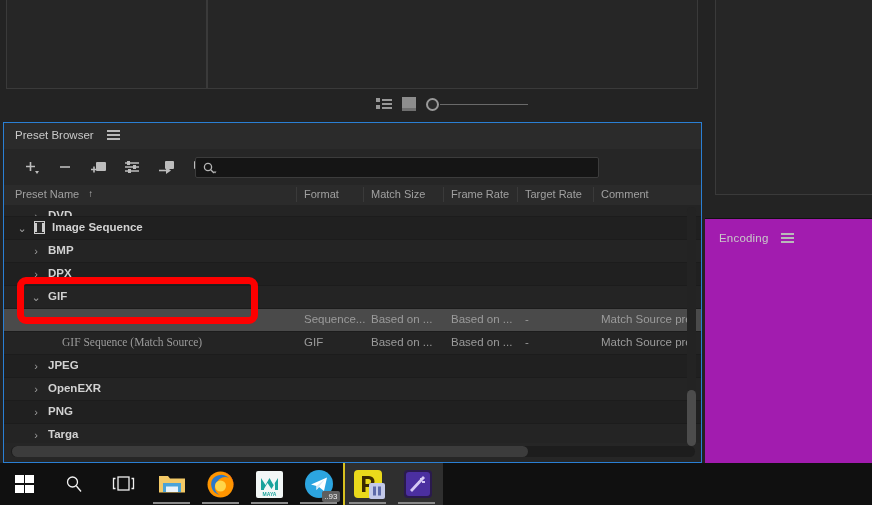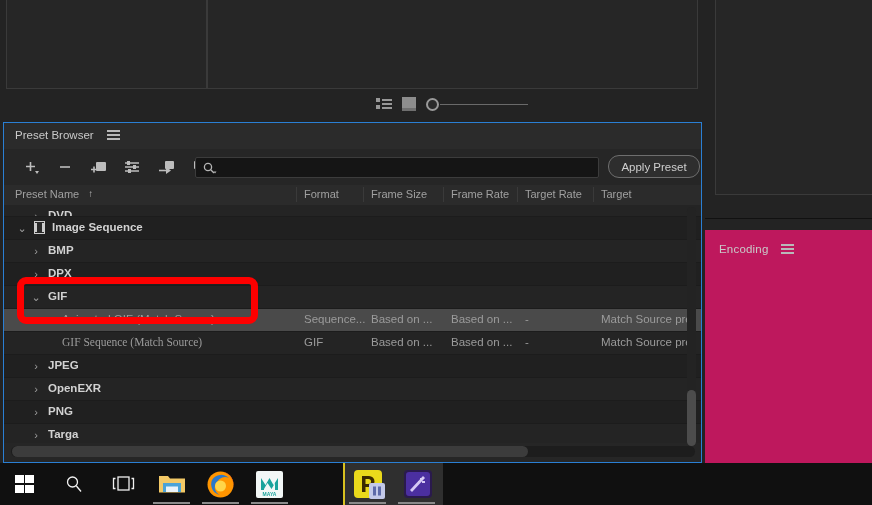--- a/index.html
+++ b/index.html
@@ -26,21 +26,21 @@
   .ic-mon{width:14px;height:11px;background:#b6b6b6;border-bottom:3px solid #8d8d8d;}
   .slider-wrap{display:flex;align-items:center;gap:0;}
   .slider-knob{width:9px;height:9px;border-radius:50%;border:2.5px solid #9a9a9a;background:#2b2b2b;}
   .slider-track{width:88px;height:1px;background:#6a6a6a;margin-left:1px;}
 
   
   .rail{position:absolute;left:705px;top:0;width:167px;height:463px;background:#232323;}
   .rail-panel{position:absolute;left:10px;top:0;right:0;height:194px;background:#262626;
               border:1px solid #3a3a3a;border-top:none;border-right:none;}
   .rail-sep{position:absolute;left:0;top:218px;width:167px;height:1px;background:#111;}
-  .rail-head{position:absolute;left:0;top:230px;width:167px;height:244px;background:#be185d;}
+  .rail-head{position:absolute;left:0;top:219px;width:167px;height:244px;background:#a21caf;}
   .rail-title-row{position:absolute;left:14px;top:13px;display:flex;align-items:center;gap:12px;}
   .rail-title{font-size:11.5px;color:#c9c9c9;letter-spacing:.2px;}
   .hamb{width:13px;height:10px;position:relative;}
   .hamb i{position:absolute;left:0;width:13px;height:1.5px;background:#b9b9b9;}
   .hamb i:nth-child(1){top:0;}.hamb i:nth-child(2){top:4px;}.hamb i:nth-child(3){top:8px;}
 
   
   .pb{position:absolute;left:3px;top:122px;width:699px;height:341px;
       background:#262626;border:1.5px solid #2a7fd4;box-sizing:border-box;padding-left:16px;}
   .pb-head{position:absolute;left:0;top:0;width:100%;height:26px;background:#2b2b2b;}
@@ -213,38 +213,37 @@
 
       <div class="search">
         <svg class="search-ico" width="14" height="13" viewBox="0 0 14 13">
           <circle cx="5" cy="5" r="3.6" fill="none" stroke="#b5b5b5" stroke-width="1.3"></circle>
           <path d="M7.7 7.7 L11 11" stroke="#b5b5b5" stroke-width="1.3" fill="none"></path>
           <path d="M10.5 9.5 l3 0 -1.5 2 z" fill="#b5b5b5"></path>
         </svg>
         <input class="search-inp" type="text" placeholder="" style="">
       </div>
 
-      <div class="apply">Apply Preset</div>
     </div>
 
     <div class="colhead">
       <div class="ch" style="left:11px">
         <span>Preset Name</span>
         <span class="sortarrow">↑</span>
       </div>
       <div class="ch-sep" style="left:292px"></div>
       <div class="ch" style="left:300px">Format</div>
       <div class="ch-sep" style="left:359px"></div>
-      <div class="ch" style="left:367px">Frame Size</div>
+      <div class="ch" style="left:367px">Match Size</div>
       <div class="ch-sep" style="left:439px"></div>
       <div class="ch" style="left:447px">Frame Rate</div>
       <div class="ch-sep" style="left:513px"></div>
       <div class="ch" style="left:521px">Target Rate</div>
       <div class="ch-sep" style="left:589px"></div>
-      <div class="ch" style="left:597px">Target</div>
+      <div class="ch" style="left:597px">Comment</div>
     </div>
 
     <div class="listwrap" id="preset-list">
         <div class="row row-cut">
           <span class="tw" style="left: 26px;">›</span>
           <span class="rw-name grp" style="left: 44px;">DVD</span>
         </div>
         <div class="row alt">
           <span class="tw" style="left: 12px;">⌄</span>
           <span class="filmico" style="left: 30px;"></span>
@@ -256,21 +255,20 @@
         </div>
         <div class="row alt">
           <span class="tw" style="left: 26px;">›</span>
           <span class="rw-name grp" style="left: 44px;">DPX</span>
         </div>
         <div class="row">
           <span class="tw" style="left: 26px;">⌄</span>
           <span class="rw-name grp" style="left: 44px;">GIF</span>
         </div>
         <div class="row sel">
-          <span class="rw-name leaf" style="left: 58px;">Animated GIF (Match Source)</span>
           <span class="cell" style="left: 300px;">Sequence...</span>
           <span class="cell" style="left: 367px;">Based on ...</span>
           <span class="cell" style="left: 447px;">Based on ...</span>
           <span class="cell" style="left: 521px;">-</span>
           <span class="cell" style="left: 597px;">Match Source pre</span>
         </div>
         <div class="row">
           <span class="rw-name leaf" style="left: 58px; font-family: Liberation Serif, serif;">GIF Sequence (Match Source)</span>
           <span class="cell" style="left: 300px;">GIF</span>
           <span class="cell" style="left: 367px;">Based on ...</span>
@@ -353,20 +351,31 @@
 
     <div class="tbitem" style="left:245px">
       <svg width="29" height="29" viewBox="0 0 29 29">
         <rect x="1" y="1" width="27" height="27" rx="2" fill="#f2f7f6"></rect>
         <path d="M6 20 L6 8 L10.5 15 L14.5 8 L18.5 15 L23 8 L23 20 L20 20 L20 13 L16.5 19 L12.5 13 L9 19 L9 20 z" fill="#1aa39c"></path>
         <text x="14.5" y="26" font-size="5" fill="#1aa39c" text-anchor="middle" font-family="Liberation Sans, sans-serif" font-weight="bold">MAYA</text>
       </svg>
       <span class="under"></span>
     </div>
 
+    <div class="tbitem" style="left:294px">
+      <div style="position:relative;width:30px;height:30px;">
+        <svg width="30" height="30" viewBox="0 0 30 30">
+          <circle cx="15" cy="15" r="14" fill="#2ca5e0"></circle>
+          <path d="M7 15.5 L23 8.5 L20 22 L15 18 L12.5 21 L12.5 17 z" fill="#fff"></path>
+          <path d="M12.5 17 L20.5 10.5 L12.5 21 z" fill="#d3e9f7"></path>
+        </svg>
+        <span class="badge">..93</span>
+      </div>
+      <span class="under"></span>
+    </div>
 
     <div class="tbitem tbactive tbactive-y" style="left:343px">
       <div style="position:relative;width:30px;height:30px;">
         <svg width="30" height="30" viewBox="0 0 30 30">
           <rect x="1" y="1" width="28" height="28" rx="4" fill="#ead91b"></rect>
           <path d="M9 7 h7 a5.5 5.5 0 0 1 0 11 h-3.5 v5 h-3.5 z M12.5 10 v5 h3 a2.5 2.5 0 0 0 0 -5 z" fill="#3b2a00"></path>
         </svg>
         <svg width="16" height="16" viewBox="0 0 16 16" style="position:absolute;right:-2px;bottom:0;">
           <rect x="0" y="0" width="16" height="16" rx="2" fill="#c3c9e8"></rect>
           <rect x="4" y="3.5" width="3" height="9" fill="#5d6aa8"></rect>

